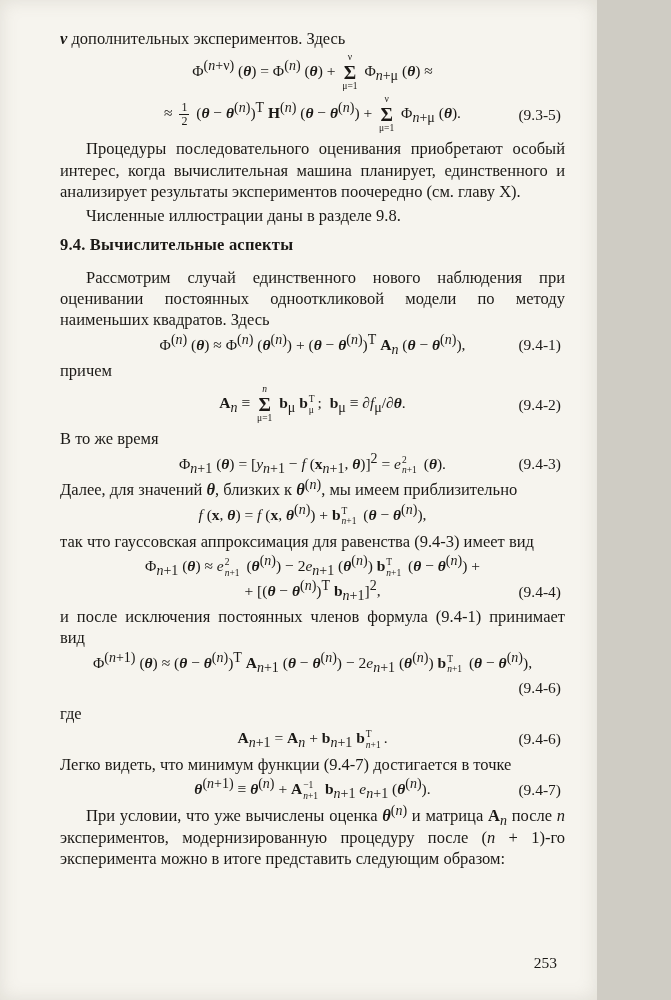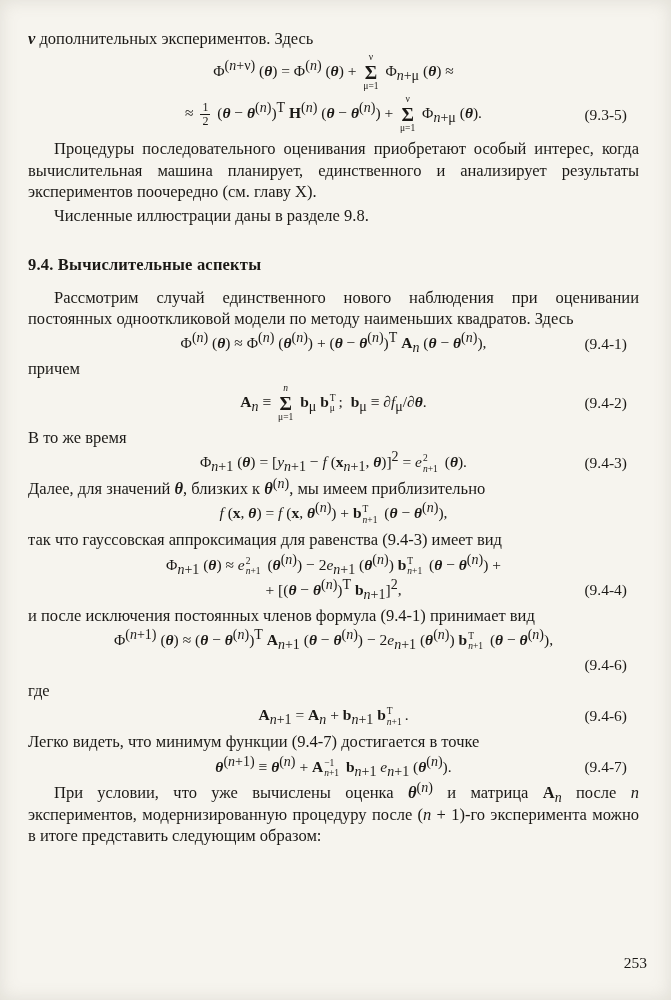--- a/index.html
+++ b/index.html
@@ -2,44 +2,44 @@
 <html><head>
 <meta charset="utf-8">
 <style>
   * { box-sizing: border-box; margin: 0; padding: 0; }
   html, body { width: 671px; }
   body {
     background: #cfccc4;
     font-family: "Liberation Serif", "DejaVu Serif", serif;
   }
   .page {
-    width: 671px;
+    width: 597px;
     height: 1000px;
     background: #f6f4ee;
     color: #1b1916;
     position: relative;
-    padding: 26px 32px 0 28px;
+    padding: 26px 32px 0 60px;
     overflow: hidden;
     box-shadow: inset 0 0 18px rgba(120,115,100,0.18);
   }
   .content { font-size: 16.5px; line-height: 1.3; }
   p.para { text-align: justify; margin: 2px 0; }
   p.para.indent { text-indent: 26px; }
-  h2.sect { font-size: 16.5px; font-weight: bold; margin: 28px 0 11px 0; letter-spacing: 0.2px; }
+  h2.sect { font-size: 16.5px; font-weight: bold; margin: 8px 0 11px 0; letter-spacing: 0.2px; }
   .formula { margin: 4px 0; font-size: 15.5px; }
   .fline {
     position: relative;
     text-align: center;
     margin: 3px 0;
     min-height: 1.35em;
     white-space: nowrap;
   }
   .eqno {
     position: absolute;
-    right: 12px;
+    right: 4px;
     top: 50%;
     transform: translateY(-50%);
     font-size: 15.5px;
     white-space: nowrap;
     font-family: Liberation Serif, serif;
   }
   i { font-style: italic; }
   sup, sub { font-size: 14px; line-height: 0; }
   .sum {
     display: inline-flex;
@@ -66,21 +66,21 @@
     display: inline-flex;
     flex-direction: column;
     align-items: flex-start;
     vertical-align: middle;
     font-size: 9.5px;
     line-height: 1.1;
     margin: 0 3px 0 1px;
   }
   .footer {
     position: absolute;
-    right: 24px;
+    right: 40px;
     bottom: 28px;
     font-size: 15.5px;
     color: #1b1916;
   }
 </style>
 </head>
 <body>
 
 <div class="page">
   <div class="content" id="content">

